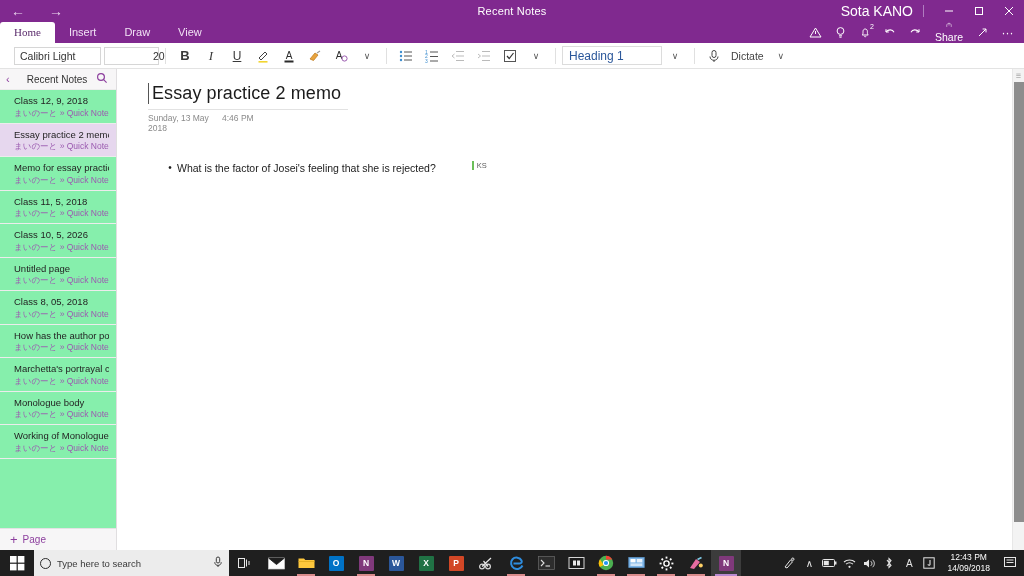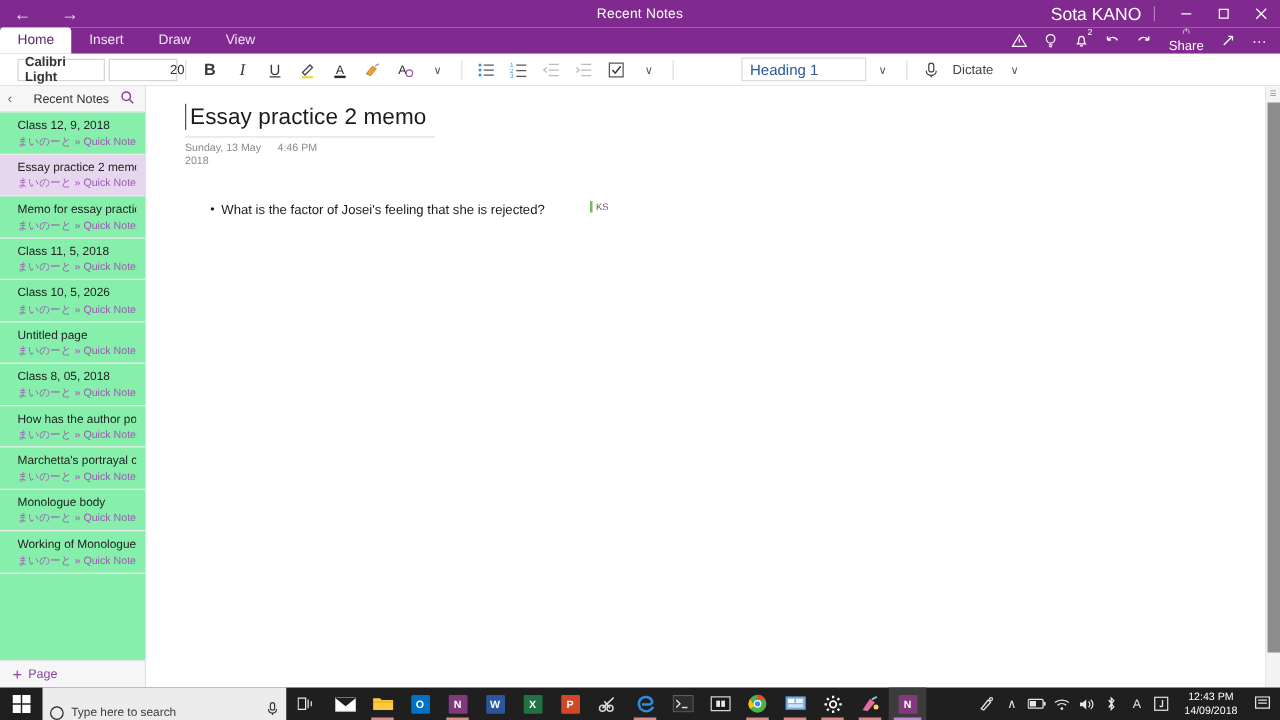--- a/index.html
+++ b/index.html
@@ -38,21 +38,21 @@
   
   .ribbon-tabs {
     position: absolute; top: 22px; left: 0; width: 1024px; height: 21px;
     background: #80298f; display: flex; align-items: flex-end;
   }
   .rtab {
     font-size: 11px; color: #f1e2f5; padding: 0 14px; height: 21px;
     line-height: 21px; cursor: default;
   }
   .rtab.active {
-    background: #ffffff; color: #5a2a6b; border-radius: 3px 3px 0 0;
+    background: #ffffff; color: #5a2a6b; border-radius: 3px 3px 0 0; font-family: Liberation Serif, serif;
   }
   .rt-right { margin-left: auto; display: flex; align-items: center; height: 21px; padding-right: 4px; }
   .rt-icon {
     width: 25px; height: 21px; display: flex; align-items: center;
     justify-content: center; color: #fff; font-size: 12px; position: relative;
   }
   .bell-badge {
     position: absolute; top: 1px; right: 4px; font-size: 7px; color: #fff;
   }
   .share-btn {
@@ -64,35 +64,35 @@
   .toolbar {
     position: absolute; top: 43px; left: 0; width: 1024px; height: 26px;
     background: #ffffff; border-bottom: 1px solid #e3e3e3;
     display: flex; align-items: center; padding-left: 14px;
   }
   .font-name, .font-size {
     height: 18px; border: 1px solid #d6d6d6; background: #fff;
     font-size: 10.5px; color: #333; display: flex; align-items: center;
     padding: 0 5px;
   }
-  .font-name { width: 70px; font-weight: bold; }
+  .font-name { width: 87px; }
   .font-size { width: 48px; margin-left: 3px; padding-left: 48px; }
   .tb-group { display: flex; align-items: center; }
   .tbtn {
     width: 26px; height: 22px; display: flex; align-items: center;
     justify-content: center; font-size: 12px; color: #3a3a3a;
   }
   .tbtn.bold { font-weight: bold; font-size: 13px; }
   .tbtn.ital { font-style: italic; font-family: "Liberation Serif", serif; font-size: 13px; }
   .tbtn.under { text-decoration: underline; font-size: 12px; }
   .vsep { width: 1px; height: 16px; background: #e0e0e0; margin: 0 6px; }
   .style-box {
     width: 100px; height: 19px; border: 1px solid #dcdcdc; background: #fff;
     display: flex; align-items: center; padding: 0 6px;
-    font-size: 12px; color: #2b579a; margin-left: 48px;
+    font-size: 12px; color: #2b579a;
   }
   .dictate-lbl { font-size: 10.5px; color: #444; padding: 0 4px; }
   .caret { font-size: 9px; color: #555; }
 
   
   .sidebar {
     position: absolute; top: 69px; left: 0; width: 117px; bottom: 26px;
     background: #f7f6f7; border-right: 1px solid #e0dee0;
     display: flex; flex-direction: column;
   }
@@ -158,21 +158,21 @@
   .taskbar {
     position: absolute; left: 0; bottom: 0; width: 1024px; height: 26px;
     background: #1f1f1f; display: flex; align-items: center;
   }
   .start-btn {
     width: 34px; height: 26px; display: flex; align-items: center;
     justify-content: center;
   }
   .search-box {
     width: 195px; height: 26px; background: #ececec; display: flex;
-    align-items: flex-end; padding: 0 6px; gap: 6px;
+    align-items: center; padding: 0 6px; gap: 6px;
   }
   .cortana-ring {
     width: 11px; height: 11px; border: 1.6px solid #2b2b2b; border-radius: 50%;
     flex: none;
   }
   .search-ph { font-size: 9.5px; color: #3a3a3a; flex: 1; }
   .mic-ico { font-size: 10px; color: #3a3a3a; }
   .taskview {
     width: 32px; height: 26px; display: flex; align-items: center;
     justify-content: center; color: #e8e8e8; font-size: 11px;

